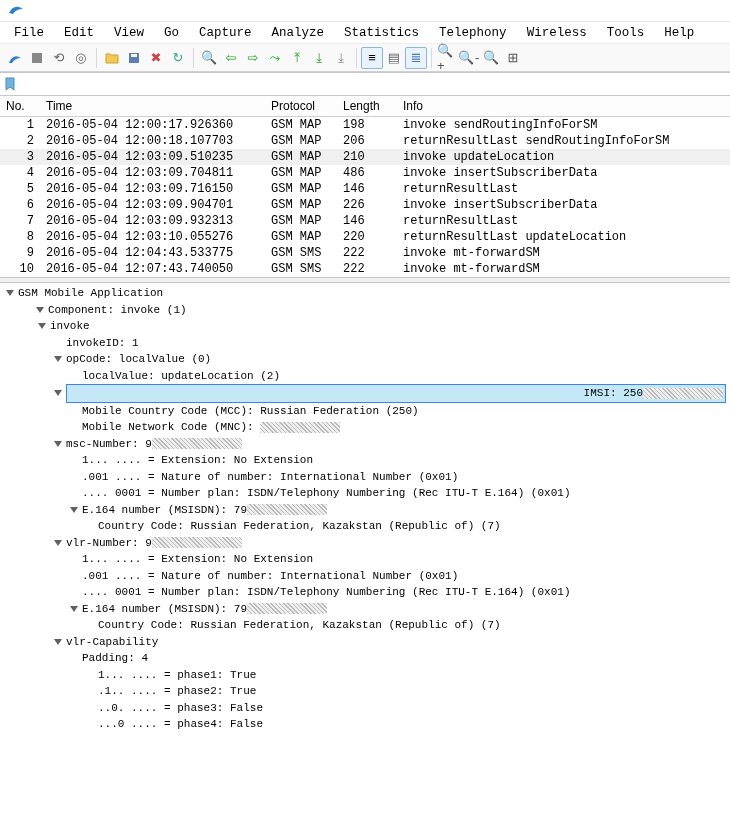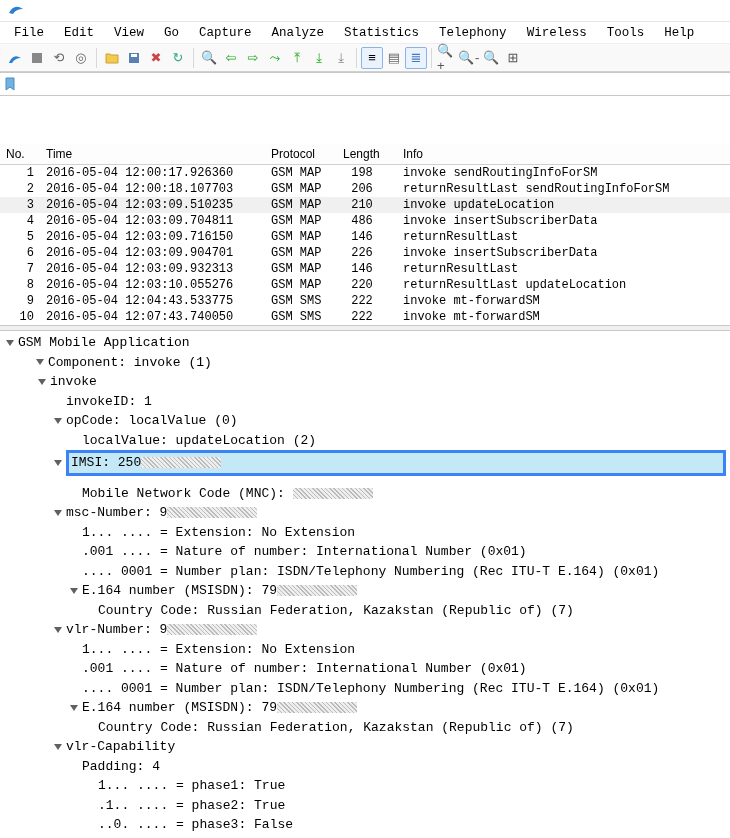--- a/index.html
+++ b/index.html
@@ -65,69 +65,69 @@
     border: none;
     outline: none;
     font-size: 12px;
     padding: 2px 4px;
     color: #666;
     background: transparent;
   }
   .packet-list {
     font-family: Consolas, "Courier New", monospace;
     font-size: 12px;
-    margin-top: 48px;
   }
   .packet-list table { width:100%; border-collapse: collapse; }
   .packet-list thead th {
     text-align: left;
     font-weight: normal;
     padding: 3px 6px;
     border-bottom: 1px solid #d0d0d0;
     background: #fdfdfd;
     font-family: "Segoe UI", Tahoma, sans-serif;
     font-size: 12px;
   }
   .packet-list tbody td {
     padding: 1px 6px;
     white-space: nowrap;
   }
   .packet-list tbody tr.sel td { background: #f0f0f0; }
   .col-no { width: 40px; text-align: right; }
   .col-time { width: 225px; }
   .col-proto { width: 72px; }
-  .col-len { width: 60px; text-align: center; padding-right: 16px !important; }
+  .col-len { width: 60px; text-align: left; padding-right: 16px !important; }
   .divider {
     height: 6px;
     background: #f0f0f0;
     border-top: 1px solid #c8c8c8;
     border-bottom: 1px solid #c8c8c8;
   }
   .tree {
     font-family: Consolas, "Courier New", monospace;
-    font-size: 13px;
+    font-size: 11px;
     line-height: 1.5;
     padding: 2px 0 6px 0;
+    text-align: right;
   }
   .tree .line { white-space: pre; padding: 0 0 0 6px; display:flex; align-items:center; }
   .tree .tri {
     display:inline-block;
     width:0;height:0;
     margin-right:4px;
     vertical-align: middle;
   }
   .tree .tri.open {
     border-left:4px solid transparent;
     border-right:4px solid transparent;
     border-top:6px solid #606060;
   }
   .tree .tri.leaf { width:8px; height:8px; border:none; }
   .tree .highlight {
     background: #c5e8f7;
-    border: 3px solid #3b82f6;
+    border: 1px solid #3b82f6;
     display: inline-block;
     padding: 0 2px;
     width: 660px;
   }
   .tree .indent0 { padding-left: 6px; }
   .tree .indent1 { padding-left: 36px; }
   .tree .indent2 { padding-left: 38px; }
   .tree .indent3 { padding-left: 54px; }
   .tree .indent4 { padding-left: 70px; }
   .tree .indent5 { padding-left: 86px; }
@@ -307,21 +307,21 @@
 <div class="divider"></div>
 
 <div class="tree">
   <div class="line indent0"><span class="tri open"></span><span>GSM Mobile Application</span></div>
   <div class="line indent1"><span class="tri open"></span><span>Component: invoke (1)</span></div>
   <div class="line indent2"><span class="tri open"></span><span>invoke</span></div>
   <div class="line indent3"><span class="tri leaf"></span><span>invokeID: 1</span></div>
   <div class="line indent3"><span class="tri open"></span><span>opCode: localValue (0)</span></div>
   <div class="line indent4"><span class="tri leaf"></span><span>localValue: updateLocation (2)</span></div>
   <div class="line indent3"><span class="tri open"></span><span class="highlight"><span>IMSI: 250</span><span class="redact" style="width:80px"></span></span></div>
-  <div class="line indent4"><span class="tri leaf"></span></div>
+  <div class="line indent4"><span class="tri leaf"></span><span>Mobile Country Code (MCC): Russian Federation (250)</span></div>
   <div class="line indent4"><span class="tri leaf"></span><span>Mobile Network Code (MNC): </span><span class="redact" style="width:80px"></span></div>
   <div class="line indent3"><span class="tri open"></span><span>msc-Number: 9</span><span class="redact" style="width:90px"></span></div>
   <div class="line indent4"><span class="tri leaf"></span><span>1... .... = Extension: No Extension</span></div>
   <div class="line indent4"><span class="tri leaf"></span><span>.001 .... = Nature of number: International Number (0x01)</span></div>
   <div class="line indent4"><span class="tri leaf"></span><span>.... 0001 = Number plan: ISDN/Telephony Numbering (Rec ITU-T E.164) (0x01)</span></div>
   <div class="line indent4"><span class="tri open"></span><span>E.164 number (MSISDN): 79</span><span class="redact" style="width:80px"></span></div>
   <div class="line indent5"><span class="tri leaf"></span><span>Country Code: Russian Federation, Kazakstan (Republic of) (7)</span></div>
   <div class="line indent3"><span class="tri open"></span><span>vlr-Number: 9</span><span class="redact" style="width:90px"></span></div>
   <div class="line indent4"><span class="tri leaf"></span><span>1... .... = Extension: No Extension</span></div>
   <div class="line indent4"><span class="tri leaf"></span><span>.001 .... = Nature of number: International Number (0x01)</span></div>

